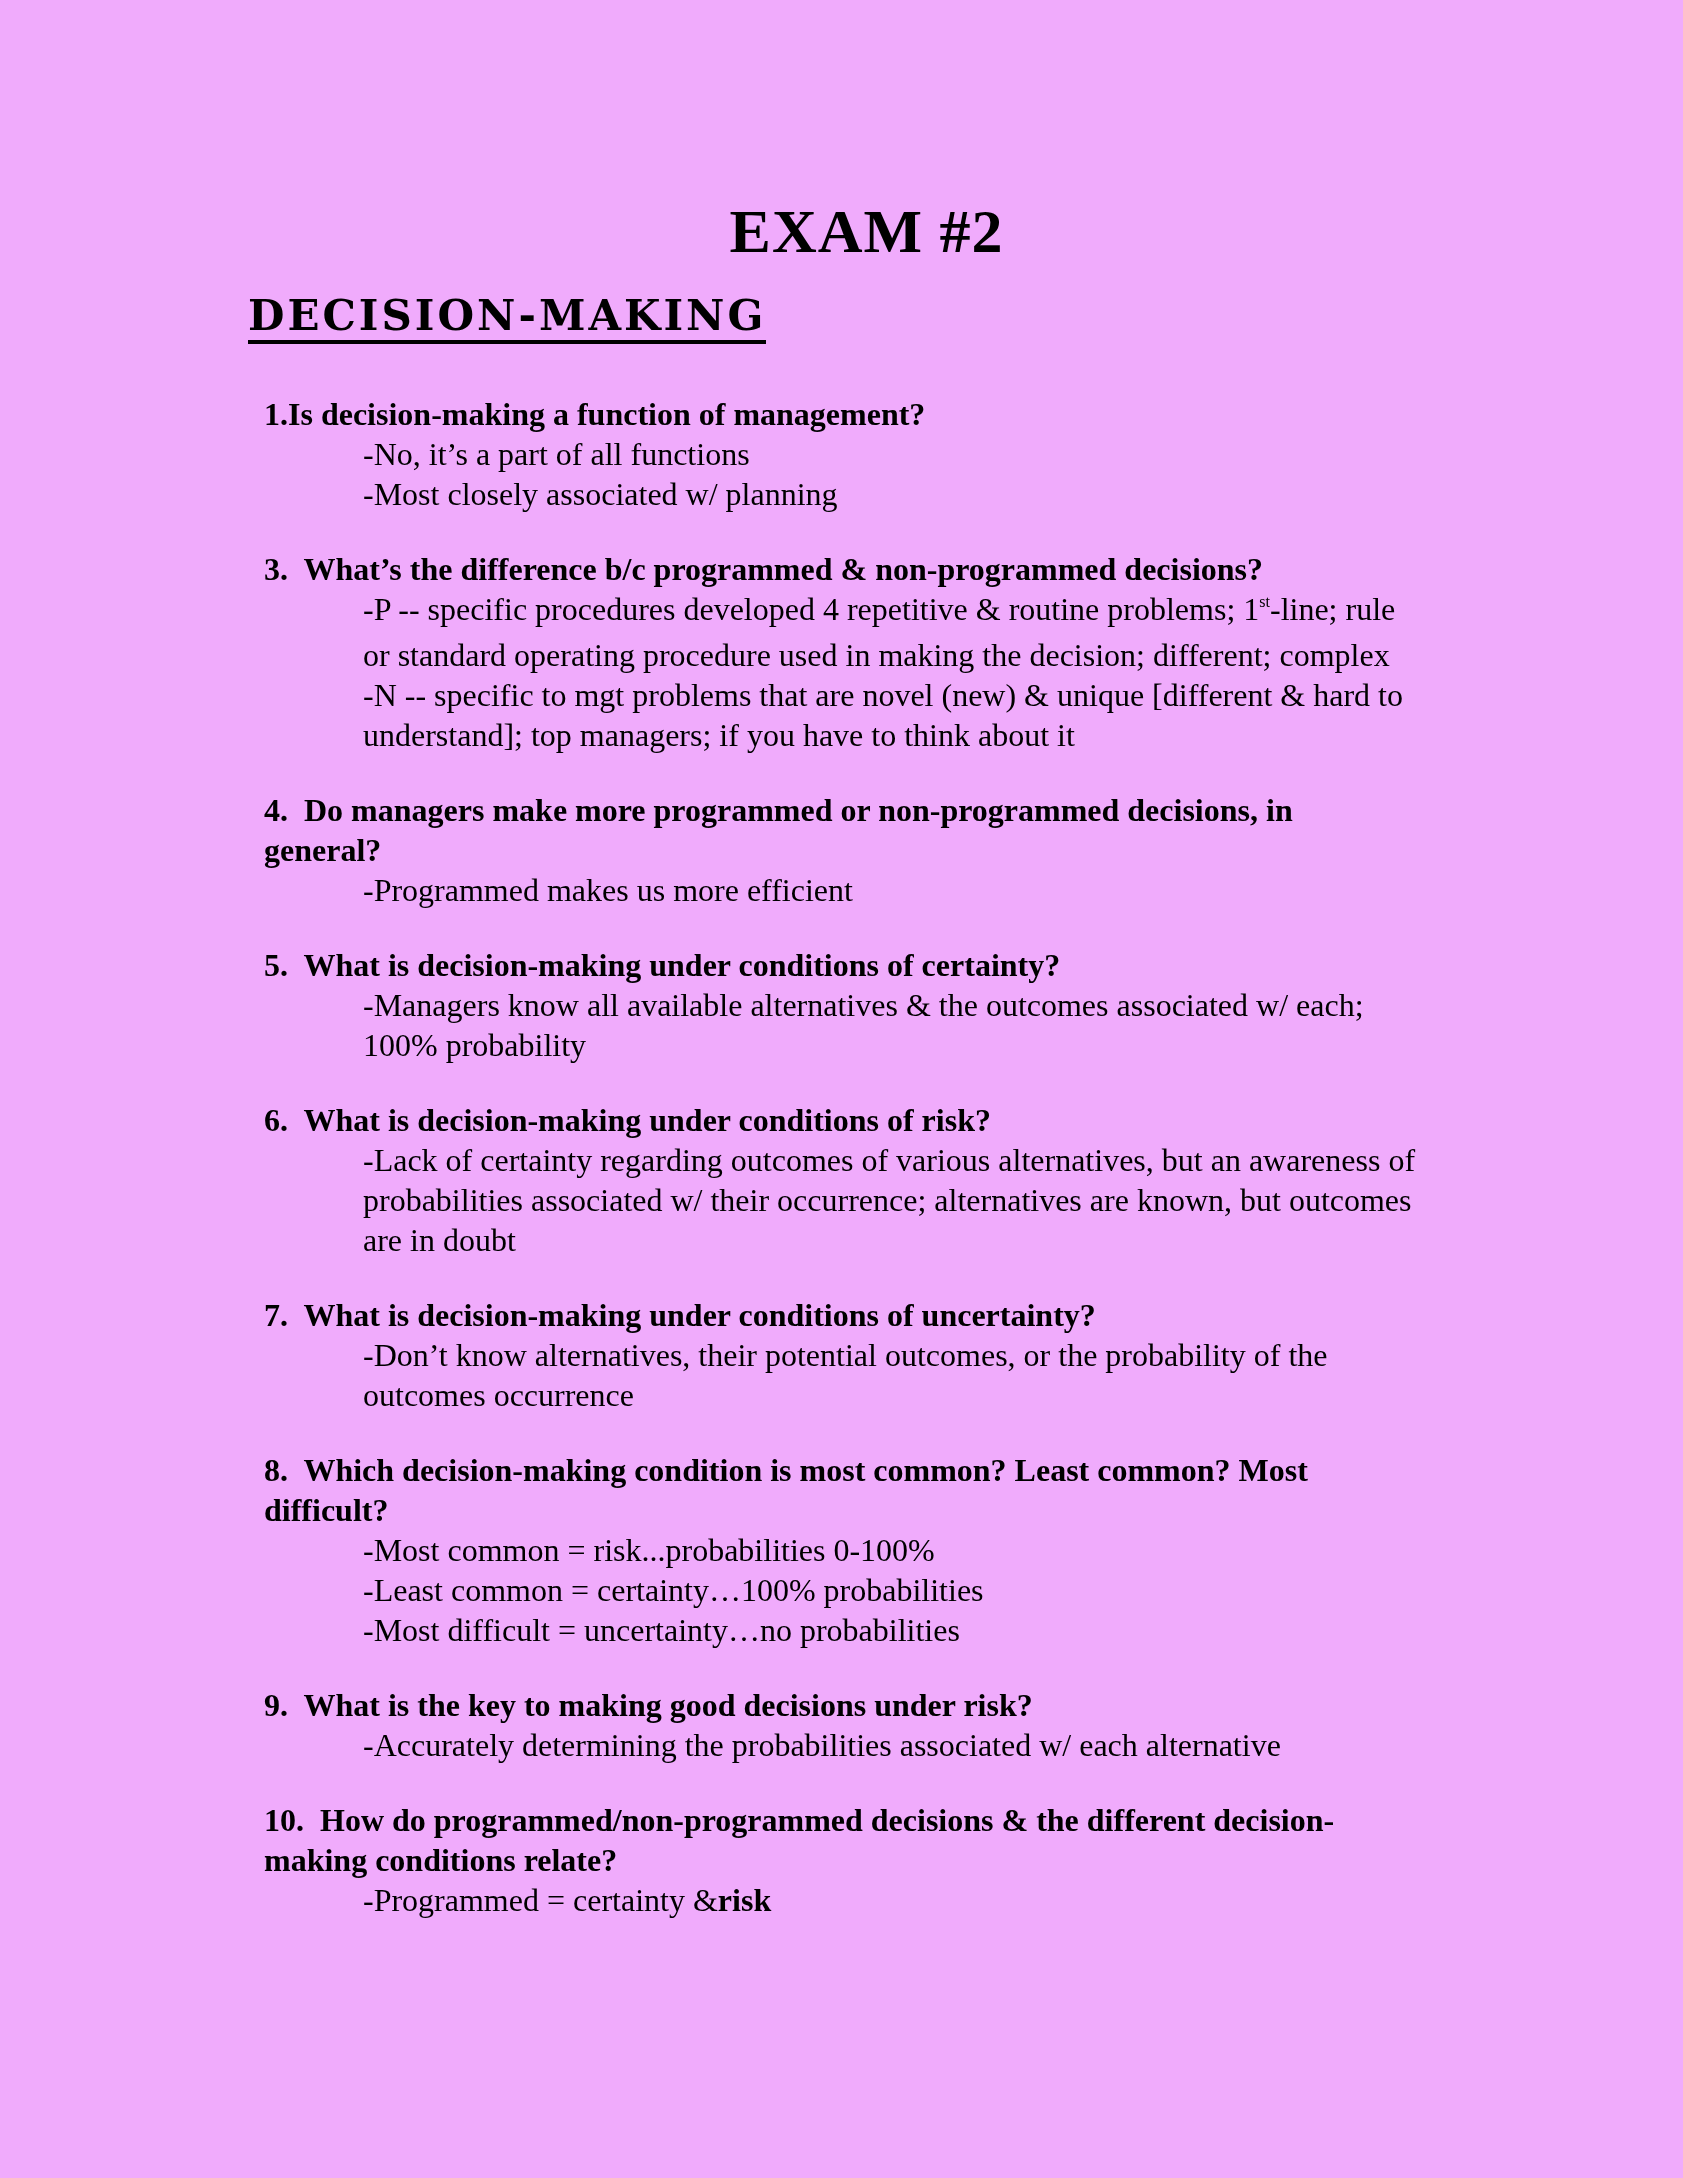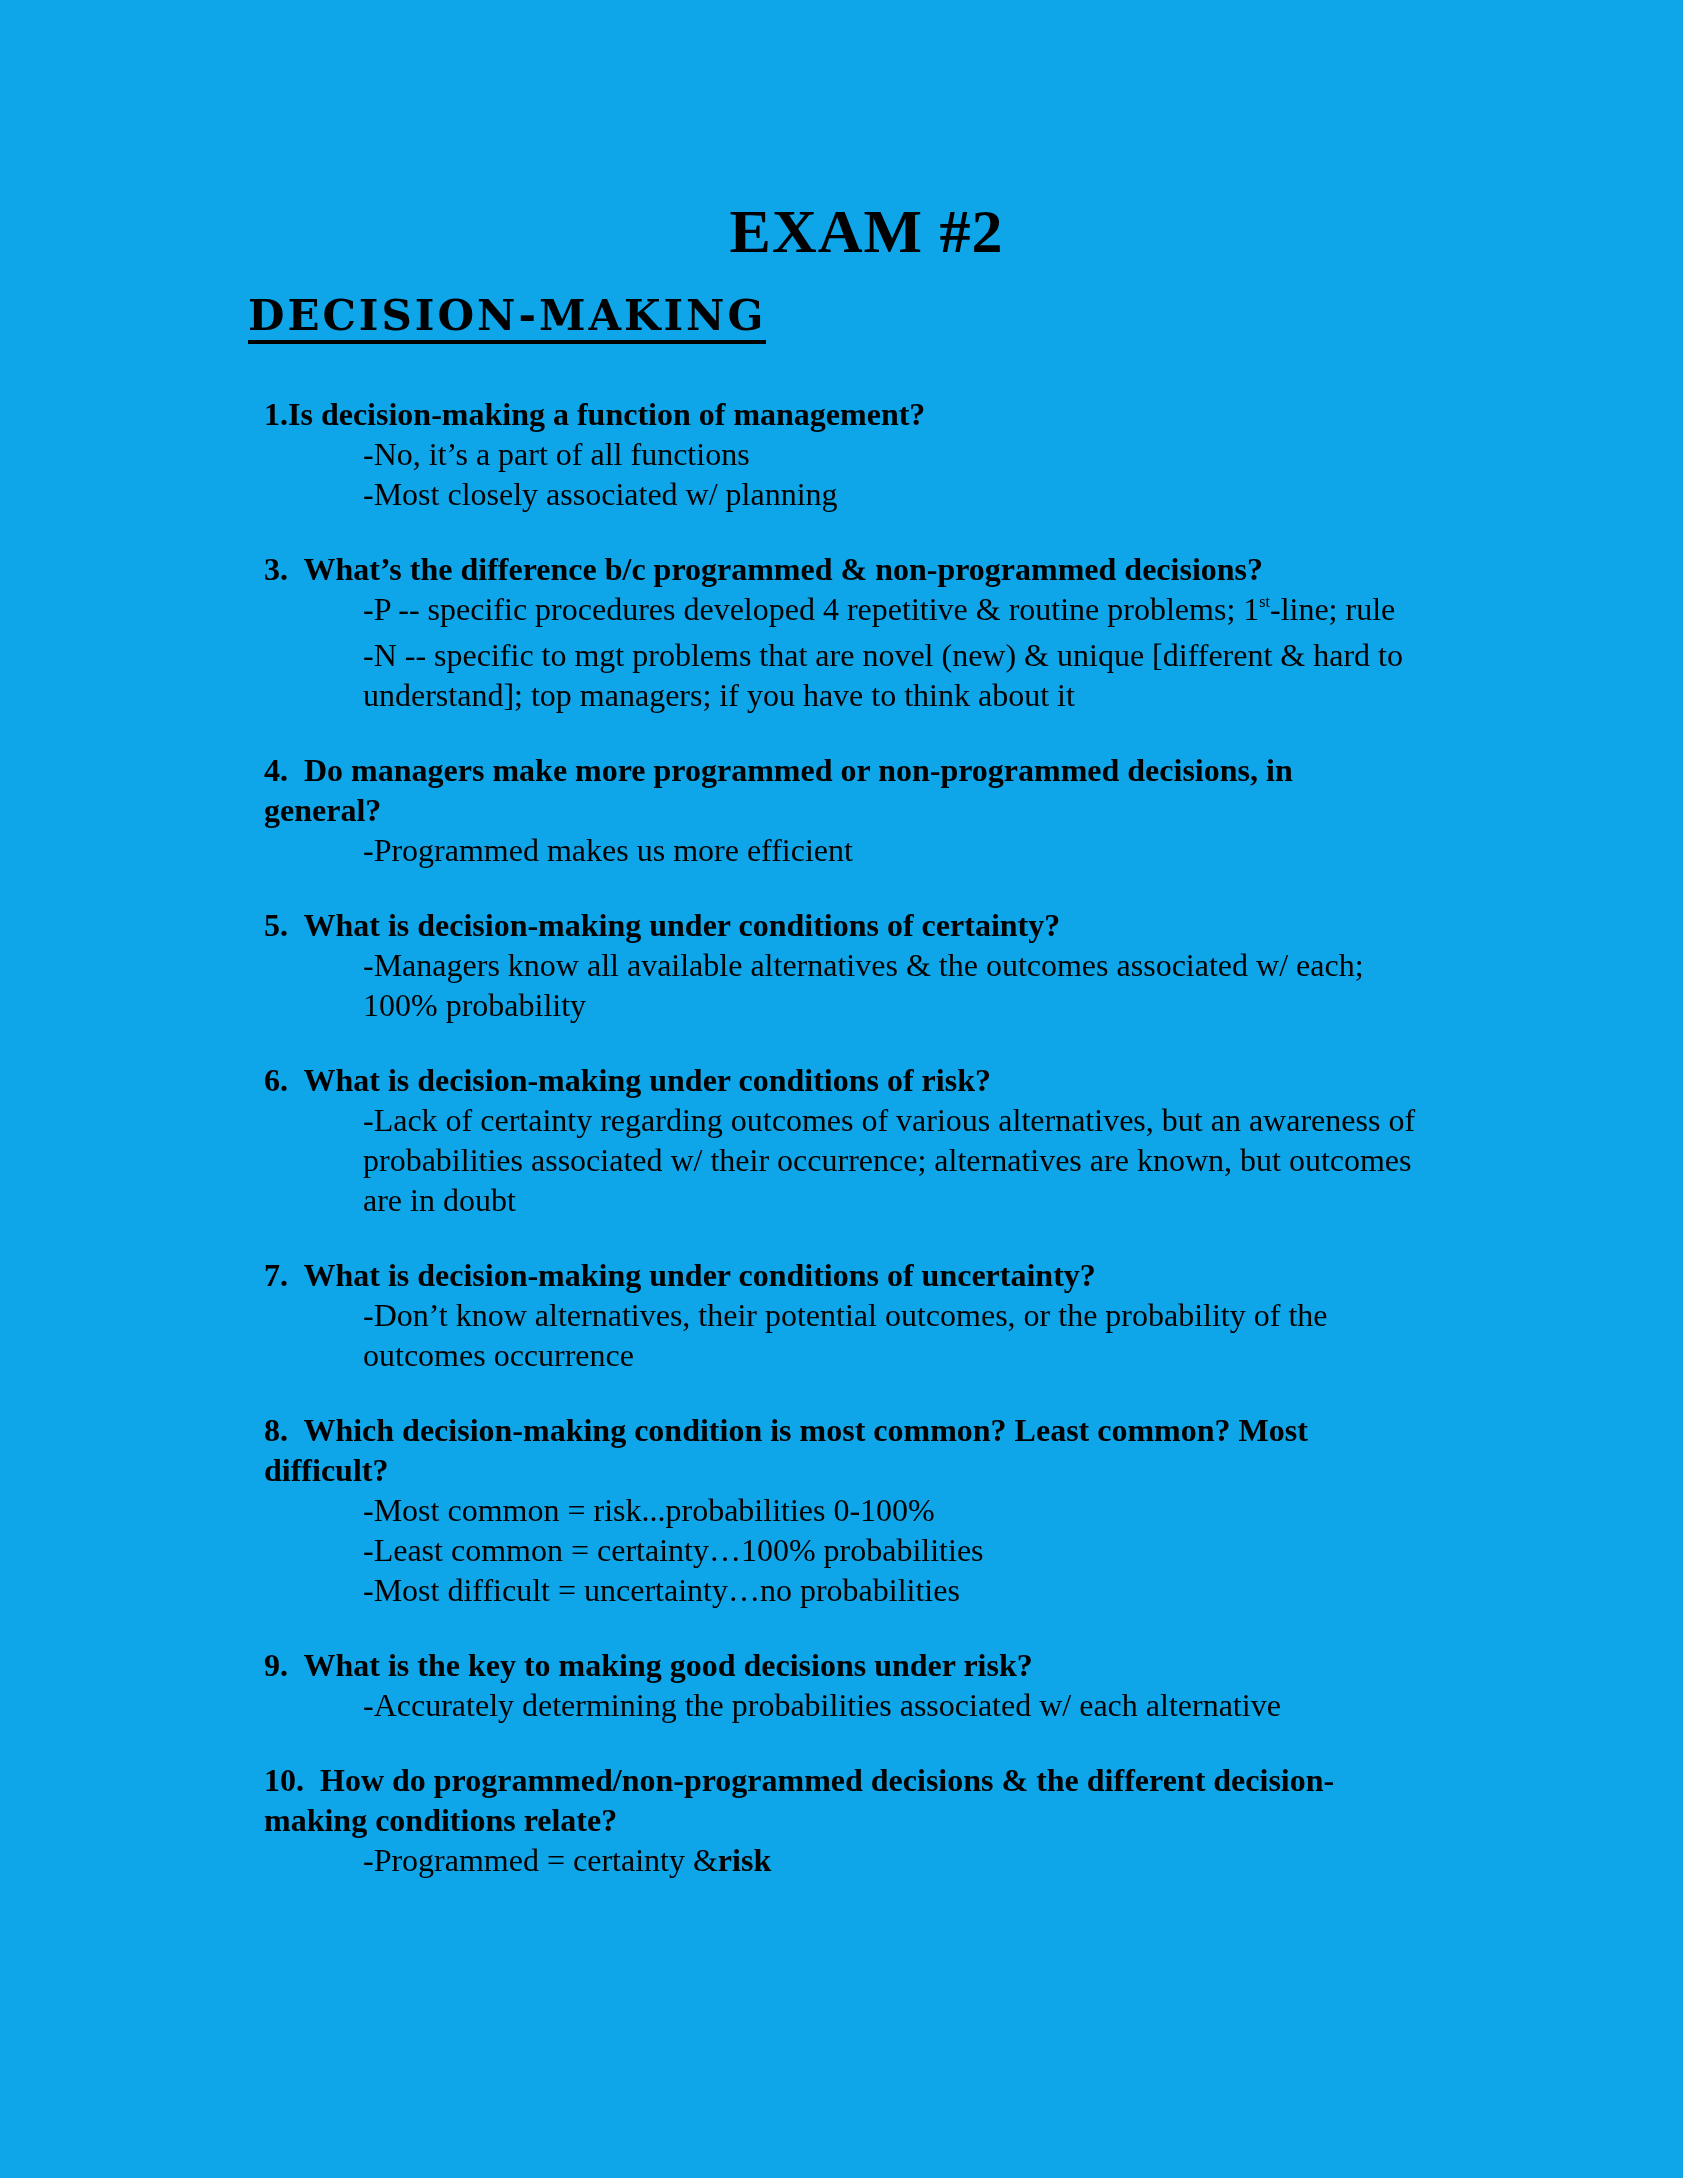--- a/index.html
+++ b/index.html
@@ -4,21 +4,21 @@
 <style>
   html, body {
     margin: 0;
     padding: 0;
     background: #ffffff;
   }
   .page {
     position: relative;
     width: 1683px;
     height: 2178px;
-    background: #0ea5e9;
+    background: #f0abfc;
     color: #000000;
     font-family: "Liberation Serif", "DejaVu Serif", serif;
     overflow: hidden;
   }
   .content {
     padding-left: 248px;
     padding-right: 198px;
   }
   .doc-title {
     margin: 0;
@@ -75,20 +75,21 @@
       <section class="qa first">
         <div class="line q">1.Is decision-making a function of management?</div>
         <div class="line a">-No, it’s a part of all functions</div>
         <div class="line a">-Most closely associated w/ planning</div>
       </section>
 
 
       <section class="qa">
         <div class="line q">3.  What’s the difference b/c programmed &amp; non-programmed decisions?</div>
         <div class="line a"><span>-P -- specific procedures developed 4 repetitive &amp; routine problems; 1</span><span class="sup">st</span><span>-line; rule</span></div>
+        <div class="line a">or standard operating procedure used in making the decision; different; complex</div>
         <div class="line a">-N -- specific to mgt problems that are novel (new) &amp; unique [different &amp; hard to</div>
         <div class="line a">understand]; top managers; if you have to think about it</div>
       </section>
 
       <section class="qa">
         <div class="line q">4.  Do managers make more programmed or non-programmed decisions, in</div>
         <div class="line q">general?</div>
         <div class="line a">-Programmed makes us more efficient</div>
       </section>
 

